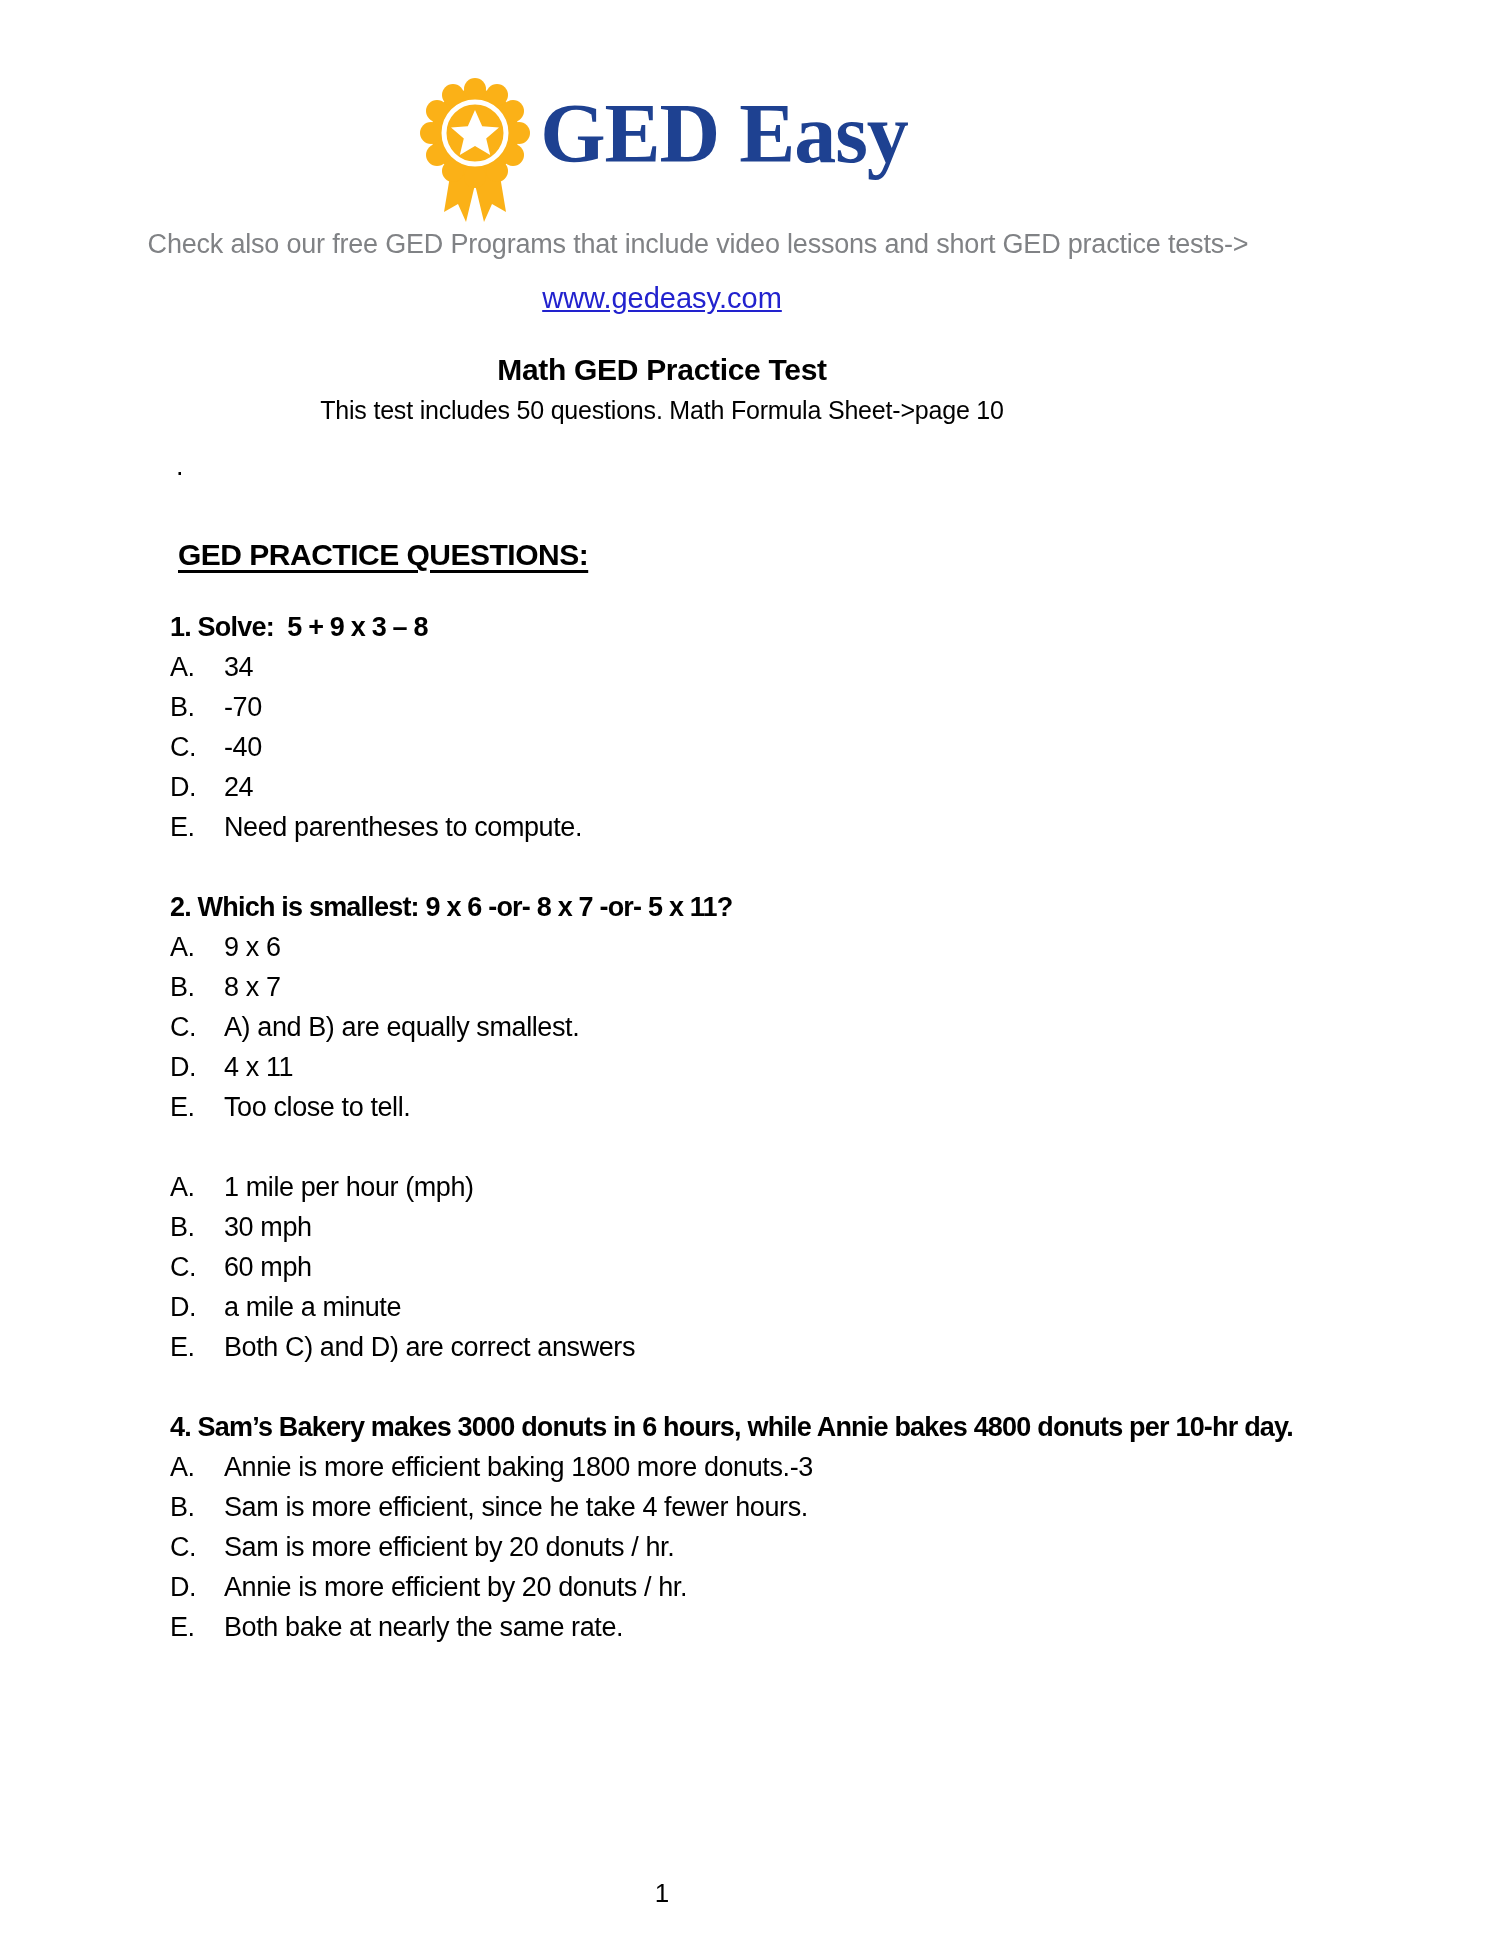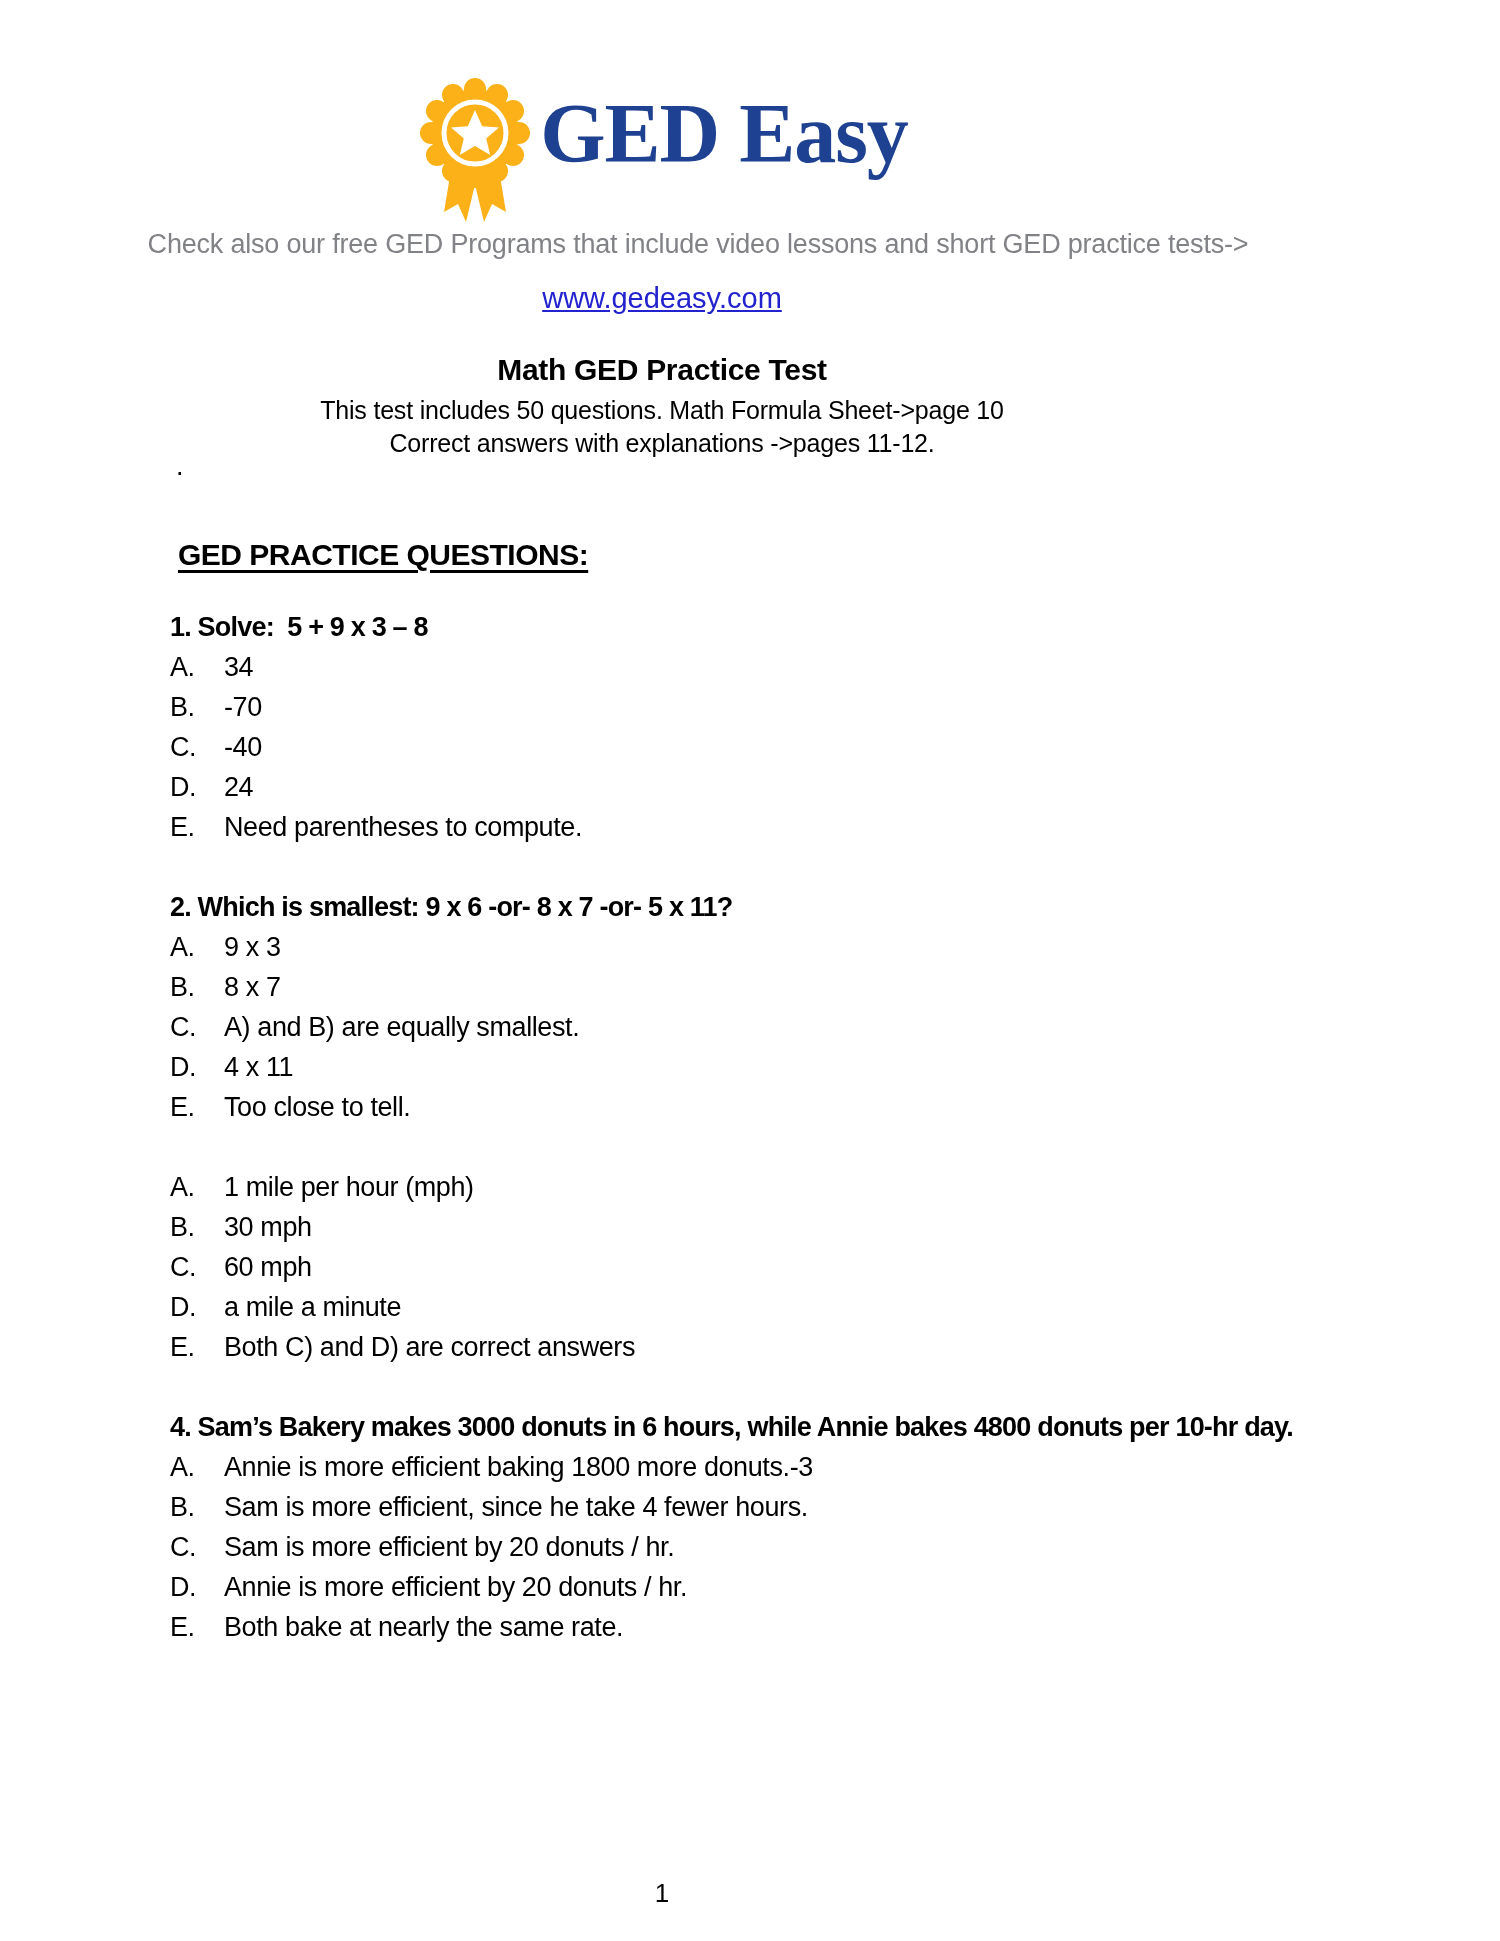--- a/index.html
+++ b/index.html
@@ -89,21 +89,20 @@
   </div>
 
   <div class="promo" style="color:#808285">Check also our free GED Programs that include video lessons and short GED practice tests-&gt;</div>
 
   <div class="linkline">
     <a href="#" style="color:#2222CE">www.gedeasy.com</a>
   </div>
 
   <div class="doc-title">Math GED Practice Test</div>
   <div class="doc-sub1">This test includes 50 questions. Math Formula Sheet-&gt;page 10</div>
-  <div class="doc-sub2">Correct answers with explanations -&gt;pages 11-12.</div>
 
   <div class="stray-dot">.</div>
 
   <div class="section-heading">GED PRACTICE QUESTIONS:</div>
 
   <div class="questions">
 
     <div class="question">
       <div class="q-prompt">1. Solve:  5 + 9 x 3 – 8</div>
       <div class="opt">
@@ -125,21 +124,21 @@
       <div class="opt">
         <span class="opt-label">E.</span>
         <span class="opt-text">Need parentheses to compute.</span>
       </div>
     </div>
 
     <div class="question">
       <div class="q-prompt">2. Which is smallest: 9 x 6 -or- 8 x 7 -or- 5 x 11?</div>
       <div class="opt">
         <span class="opt-label">A.</span>
-        <span class="opt-text">9 x 3</span>
+        <span class="opt-text">9 x 6</span>
       </div>
       <div class="opt">
         <span class="opt-label">B.</span>
         <span class="opt-text">8 x 7</span>
       </div>
       <div class="opt">
         <span class="opt-label">C.</span>
         <span class="opt-text">A) and B) are equally smallest.</span>
       </div>
       <div class="opt">

